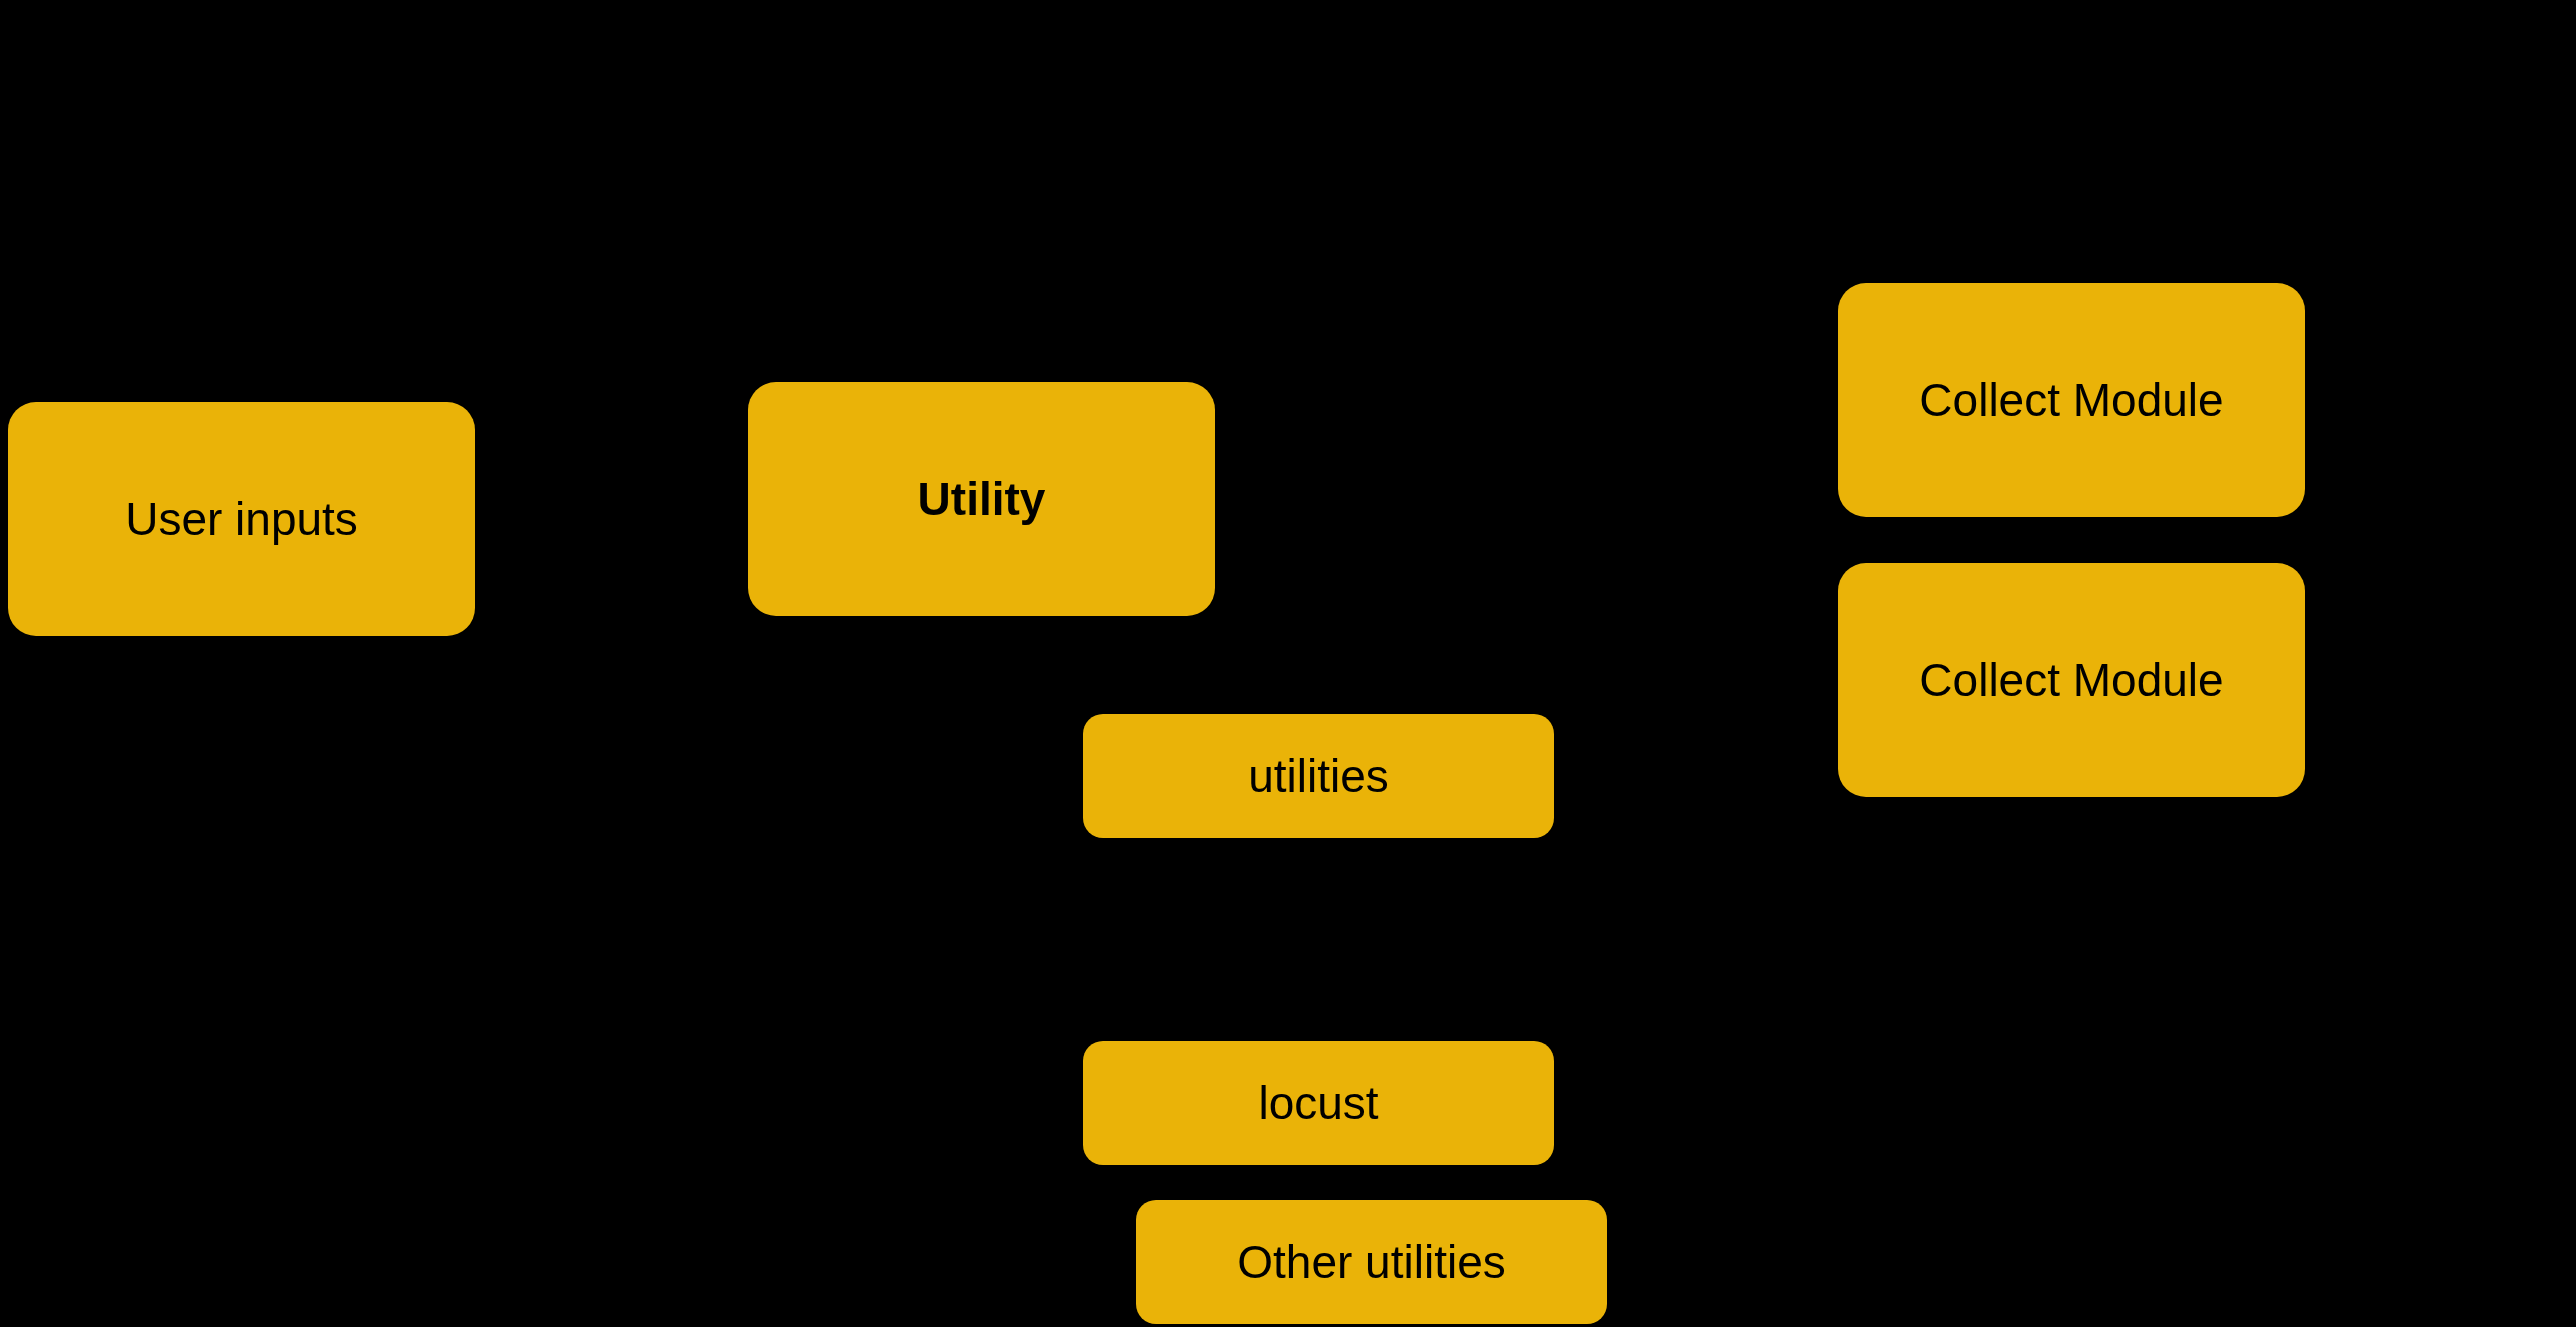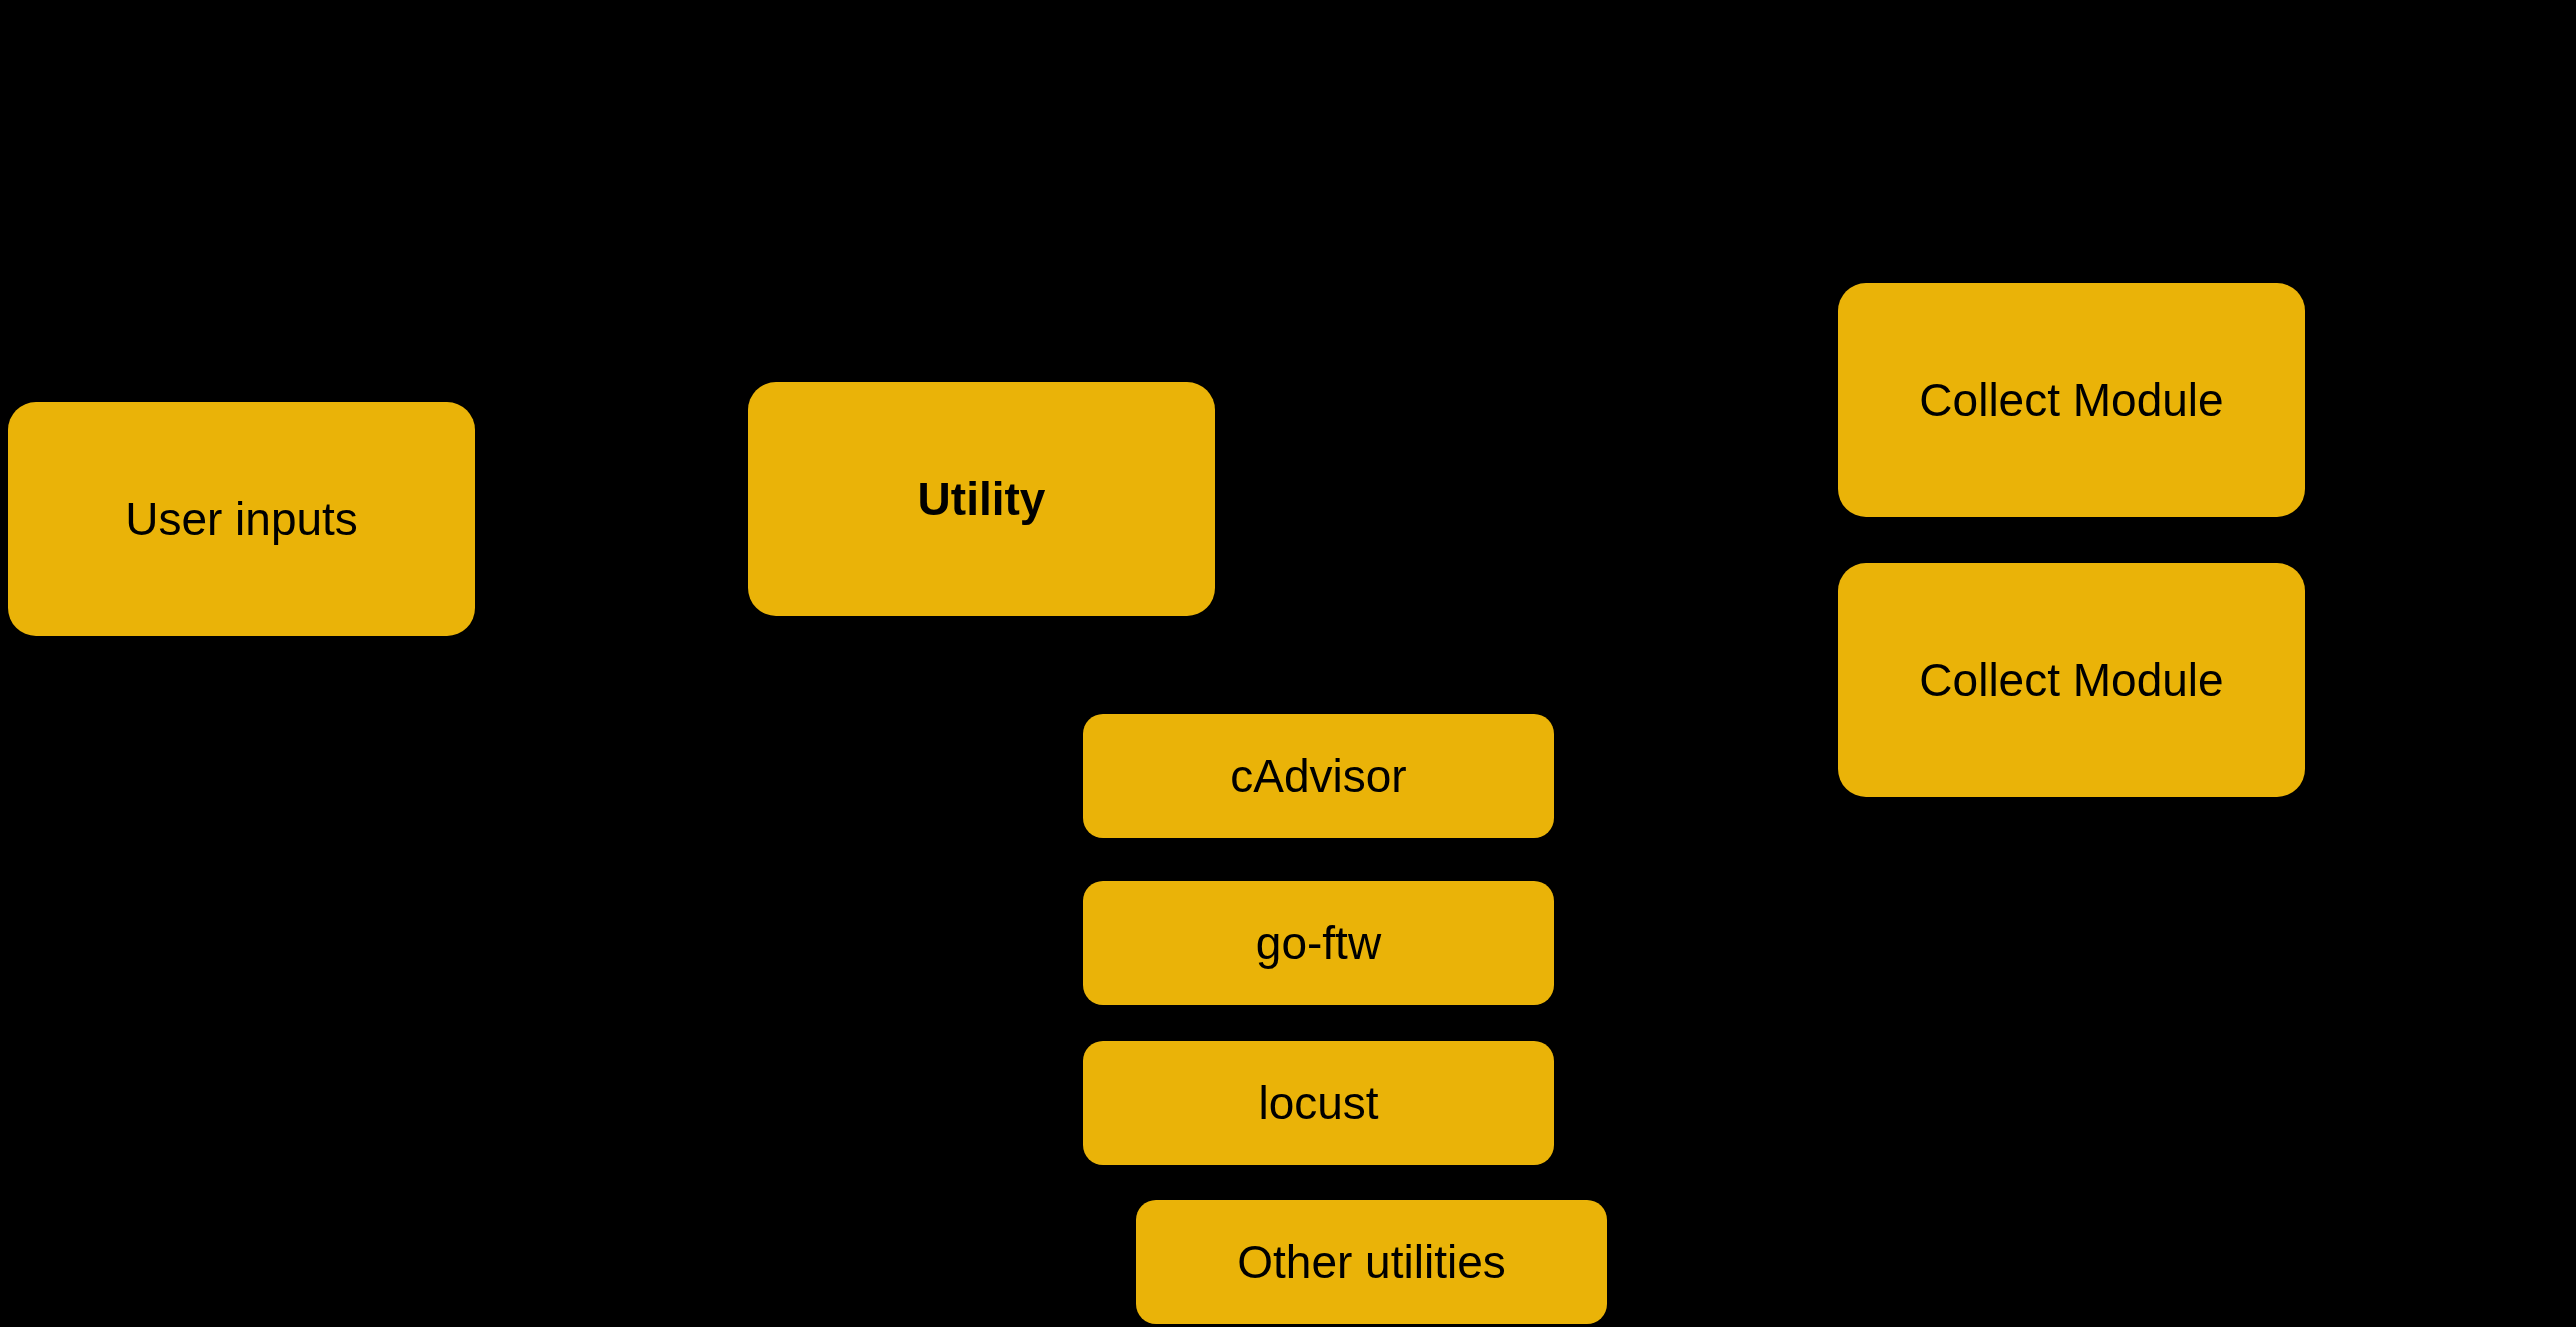--- a/index.html
+++ b/index.html
@@ -58,26 +58,23 @@
 
   <div class="node node-large" id="node-user-inputs">
     <span class="node-label">User inputs</span>
   </div>
 
   <div class="node node-large" id="node-utility">
     <span class="node-label">Utility</span>
   </div>
 
   <div class="node node-small" id="node-cadvisor">
-    <span class="node-label">cAdvisor</span>
+    <span class="node-label">utilities</span>
   </div>
 
-  <div class="node node-small" id="node-go-ftw">
-    <span class="node-label">go-ftw</span>
-  </div>
 
   <div class="node node-small" id="node-locust">
     <span class="node-label">locust</span>
   </div>
 
   <div class="node node-small" id="node-other-utilities">
     <span class="node-label">Other utilities</span>
   </div>
 
   <div class="node node-large" id="node-collect-module">

